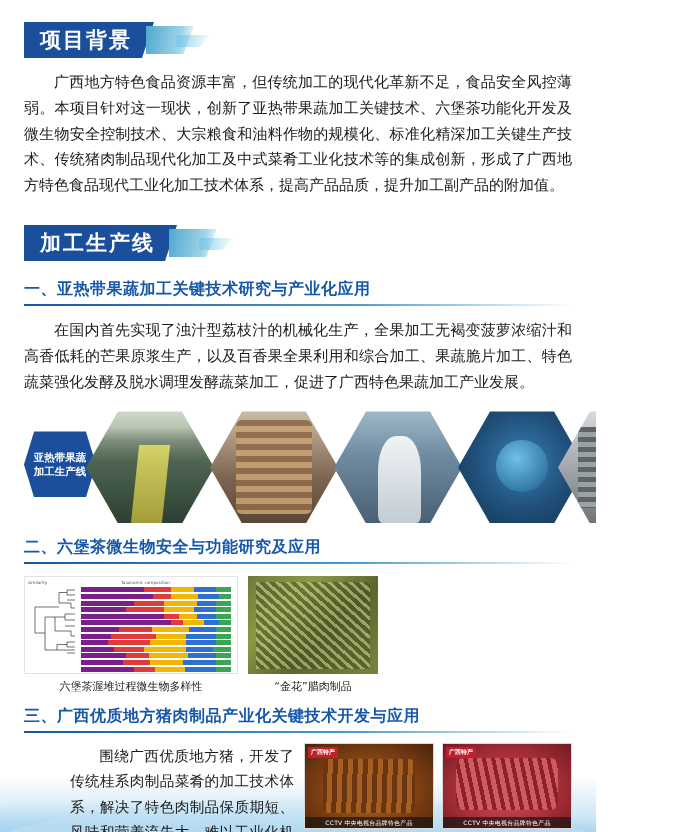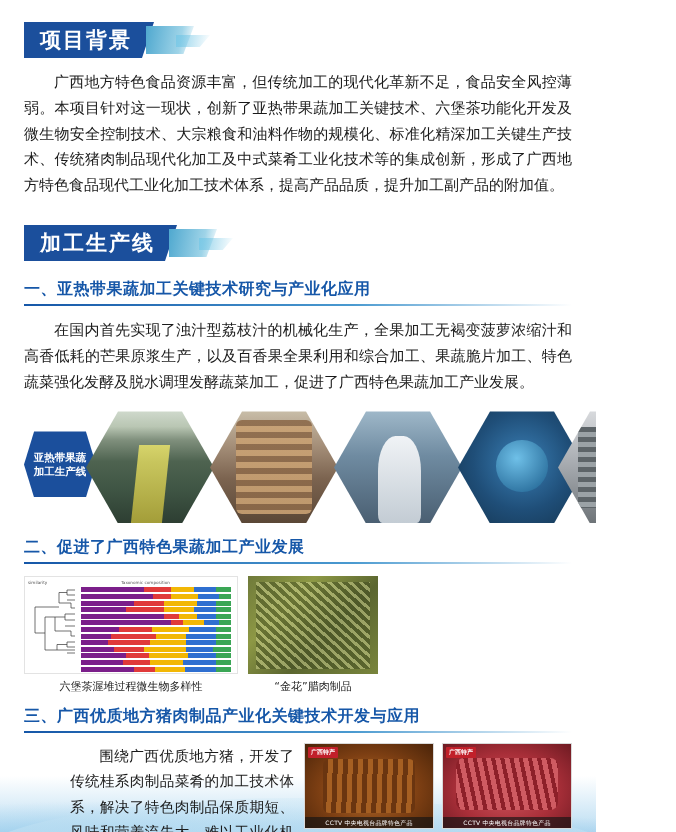--- a/index.html
+++ b/index.html
@@ -335,21 +335,21 @@
       <div class="hex hex4">
           <div class="inner ph-blue"></div>
         </div>
       <div class="hex hex5">
           <div class="inner ph-machine"></div>
         </div>
     </div>
 
     
     <div class="sub-title" style="margin-top:14px;">
-      <span>二、促进了广西特色果蔬加工产业发展</span>
+      <span>二、六堡茶微生物安全与功能研究及应用</span>
       <span class="under"></span>
     </div>
 
     <div class="row2">
       <div class="fig">
         <div class="chart-box" id="chart-box">
           <div class="chart-axis-label chart-left-title">similarity</div>
           <div class="chart-axis-label chart-right-title">Taxonomic composition</div>
           <svg class="dendro" viewBox="0 0 46 76" preserveAspectRatio="none">
             <g stroke="#333" stroke-width="0.7" fill="none">

